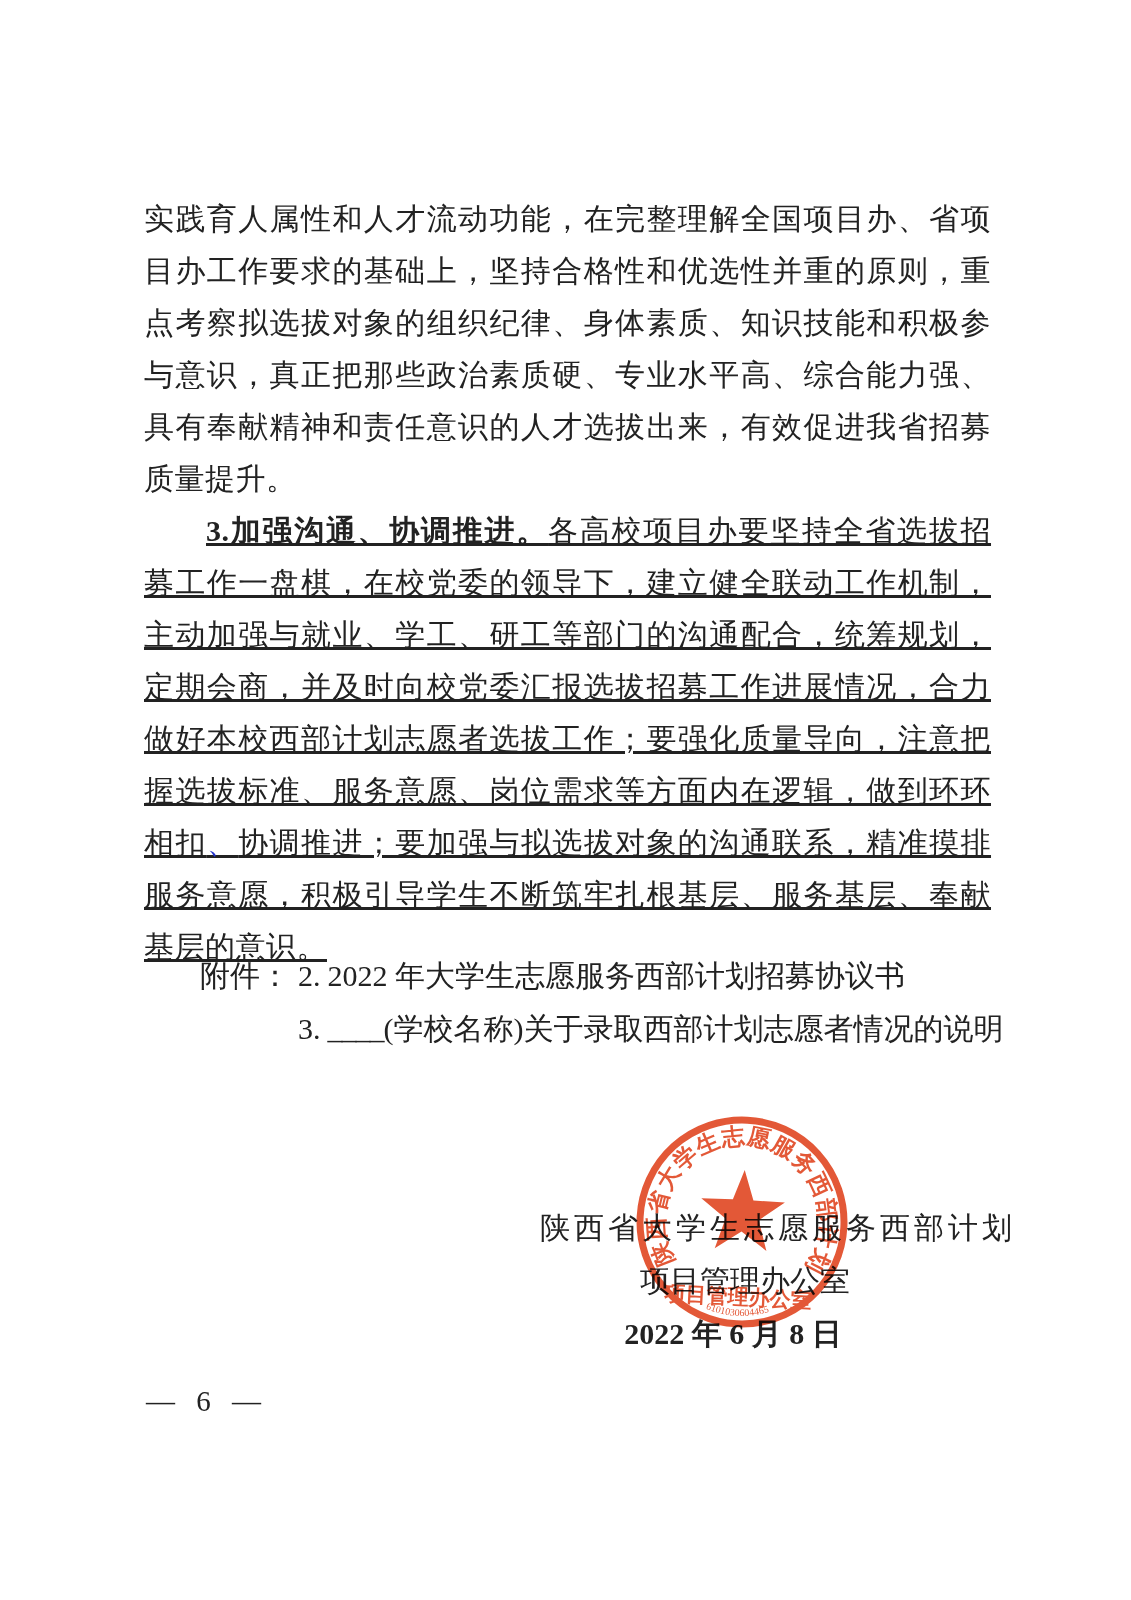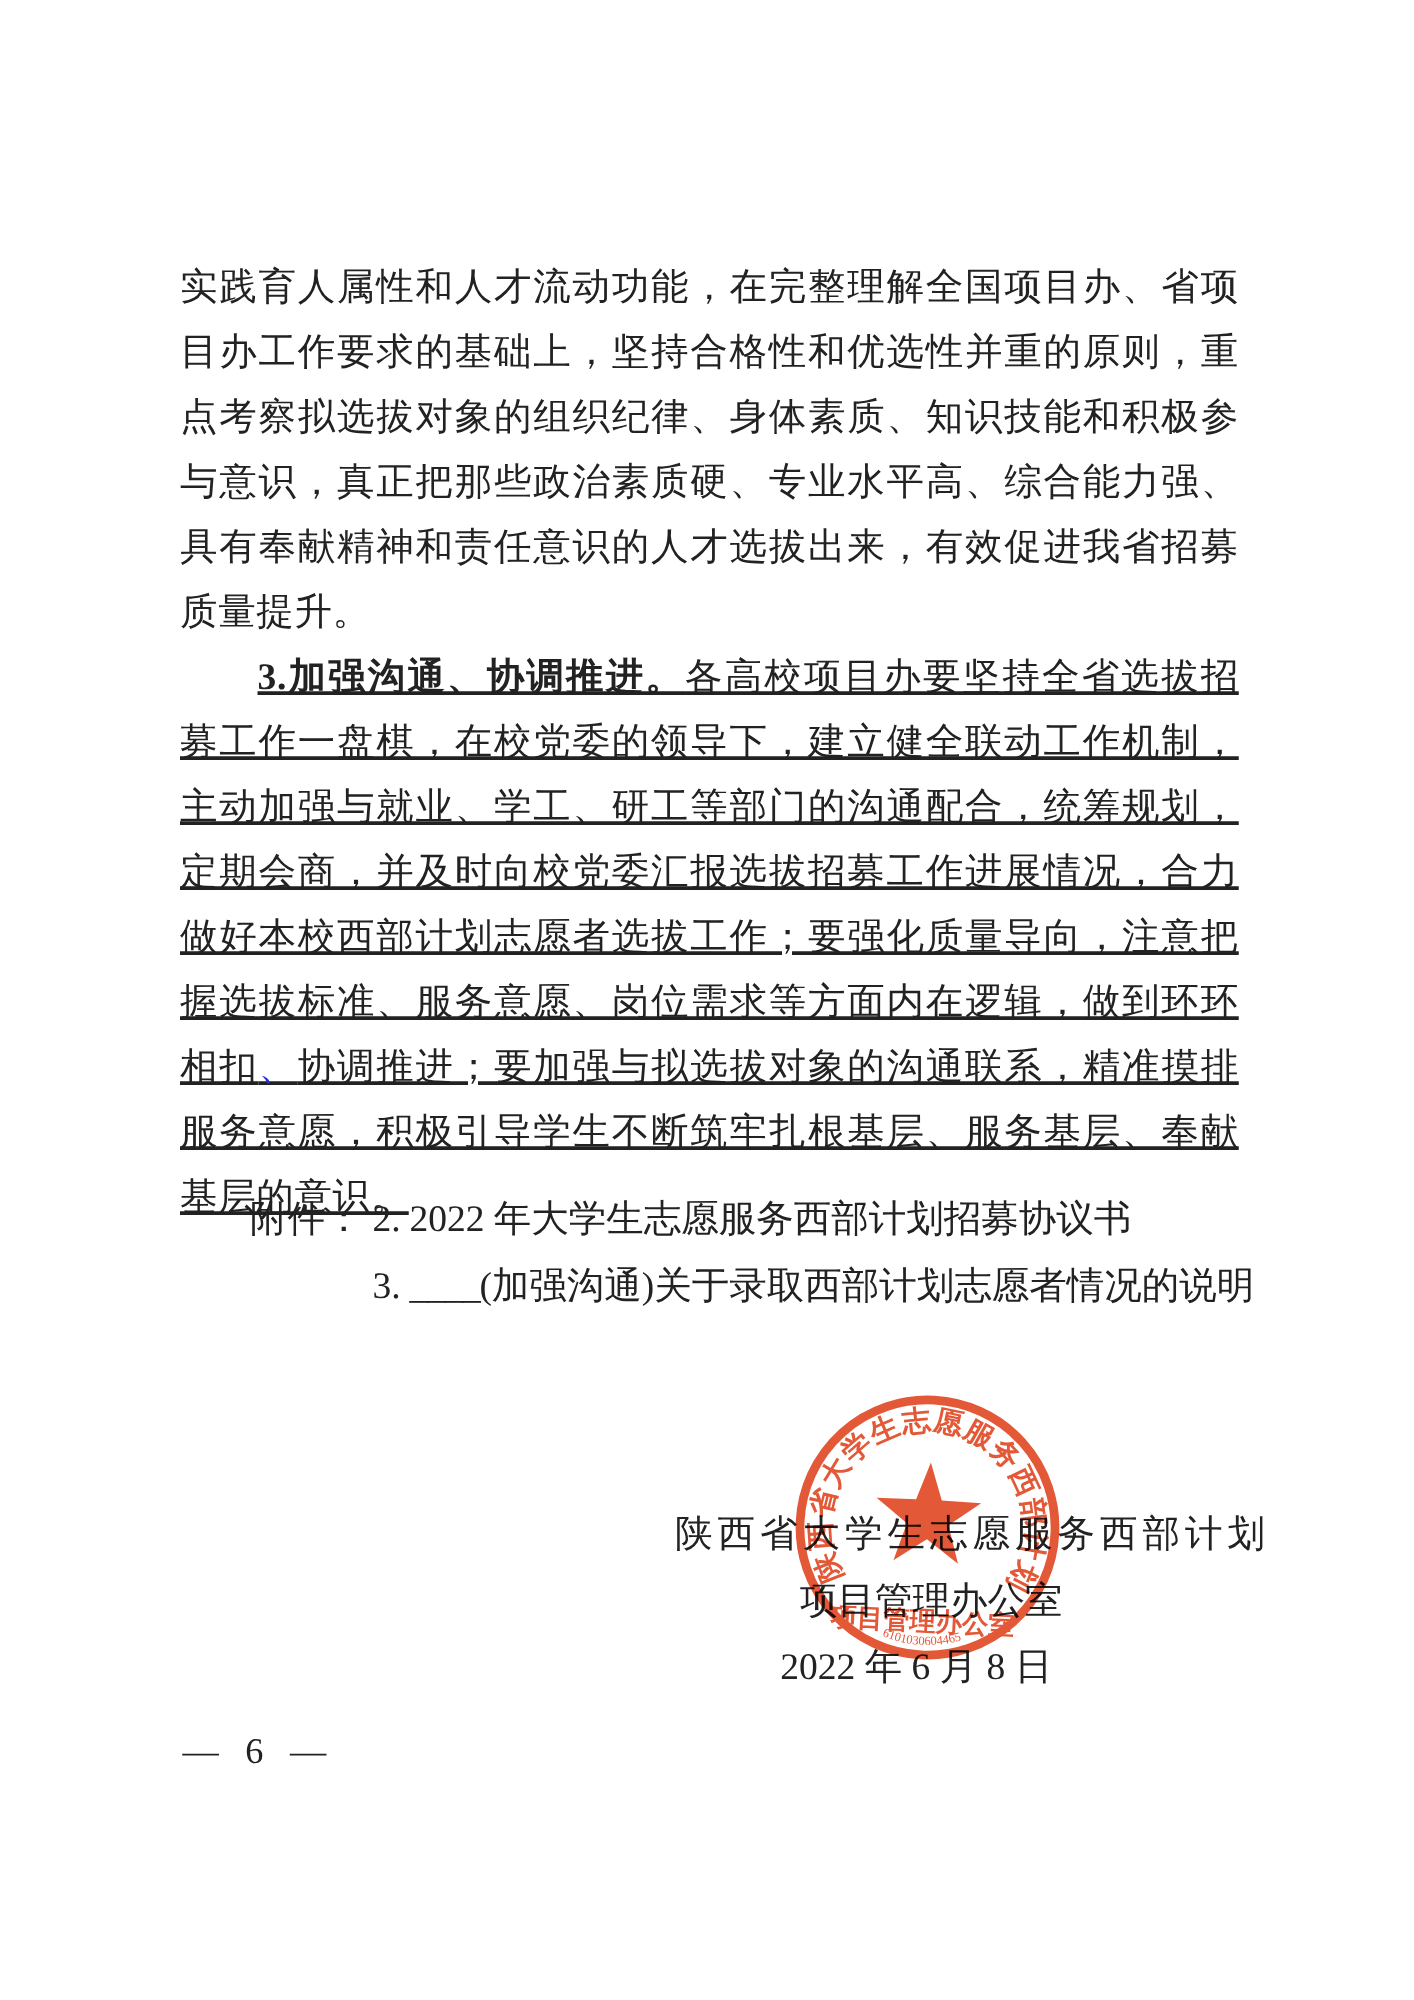--- a/index.html
+++ b/index.html
@@ -16,21 +16,21 @@
     color: var(--ink);
   }
   .page {
     position: relative;
     width: 1131px; height: 1600px;
     background: #ffffff;
     overflow: hidden;
   }
   .body-text {
     position: absolute;
-    left: 144px; top: 204px; width: 847px;
+    left: 144px; top: 193px; width: 847px;
     font-size: 30px; line-height: 52px;
     text-align: justify;
     letter-spacing: 0.5px;
   }
   .body-text p { margin: 0; }
   .p2 { margin-top: 16px; text-indent: 62px; text-decoration: underline; }
   .lead { font-weight: bold; }
   .blue-mark { color: var(--blue-mark); }
 
   .attachments {
@@ -47,21 +47,21 @@
 
   .signature {
     position: absolute;
     left: 540px; top: 1201px; width: 470px;
     font-size: 30px; line-height: 53px;
     text-align: center;
     white-space: nowrap;
   }
   .sig-line1 { letter-spacing: 4px; }
   .sig-line2 { transform: translateX(-30px); }
-  .sig-date  { transform: translateX(-42px); }
+  .sig-date  { transform: translateX(-42px); font-weight: bold; }
 
   .stamp {
     position: absolute;
     left: 632px; top: 1112px;
     width: 220px; height: 220px;
     mix-blend-mode: multiply;
     opacity: 0.92;
     transform: rotate(3deg);
   }
   .stamp text {
@@ -83,21 +83,21 @@
 
   <div class="body-text">
     <p><span>实践育人属性和人才流动功能，在完整理解全国项目办、省项目办工作要求的基础上，坚持合格性和优选性并重的原则，重点考察拟选拔对象的组织纪律、身体素质、知识技能和积极参与意识，真正把那些政治素质硬、专业水平高、综合能力强、具有奉献精神和责任意识的人才选拔出来，有效促进我省招募质量提升。</span></p>
     <p class="p2"><span class="lead">3.加强沟通、协调推进。</span><span>各高校项目办要坚持全省选拔招募工作一盘棋，在校党委的领导下，建立健全联动工作机制，主动加强与就业、学工、研工等部门的沟通配合，统筹规划，定期会商，并及时向校党委汇报选拔招募工作进展情况，合力做好本校西部计划志愿者选拔工作；要强化质量导向，注意把握选拔标准、服务意愿、岗位需求等方面内在逻辑，做到环环相扣</span><span class="blue-mark">、</span><span>协调推进；要加强与拟选拔对象的沟通联系，精准摸排服务意愿，积极引导学生不断筑牢扎根基层、服务基层、奉献基层的意识。</span></p>
   </div>
 
   <div class="attachments">
     <div class="att-label">附件：</div>
     <div class="att-items">
       <div class="att-item"><span class="num">2.</span><span>2022 年大学生志愿服务西部计划招募协议书</span></div>
-      <div class="att-item"><span class="num">3.</span><span class="blank">____</span><span>(加强沟通)关于录取西部计划志愿者情况的说明</span></div>
+      <div class="att-item"><span class="num">3.</span><span class="blank">____</span><span>(学校名称)关于录取西部计划志愿者情况的说明</span></div>
     </div>
   </div>
 
   <div class="signature">
     <div class="sig-line1">陕西省大学生志愿服务西部计划</div>
     <div class="sig-line2">项目管理办公室</div>
     <div class="sig-date">2022 年 6 月 8 日</div>
   </div>
 
   <svg class="stamp" viewBox="0 0 220 220" aria-hidden="true">

